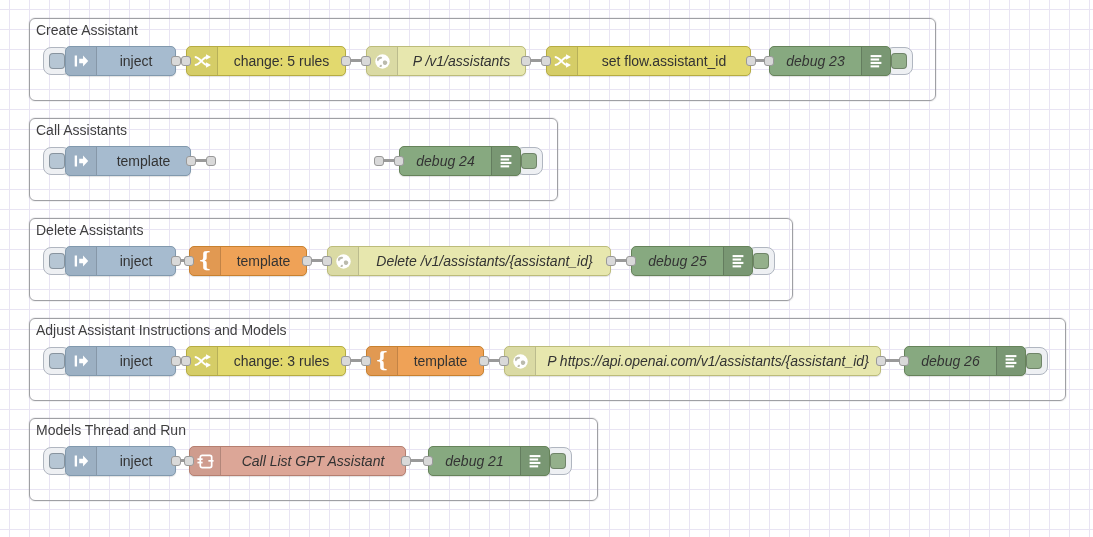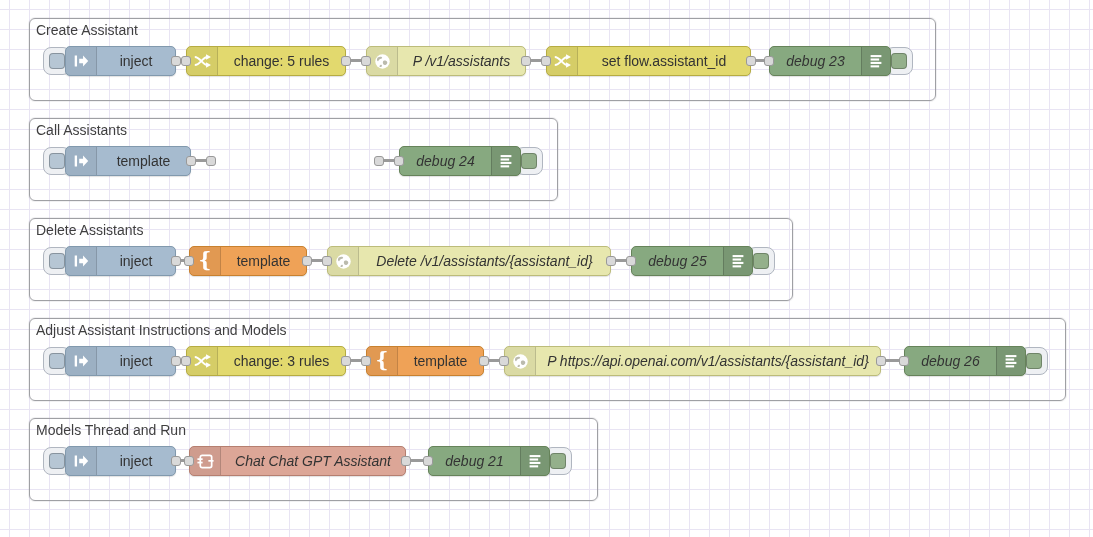--- a/index.html
+++ b/index.html
@@ -295,21 +295,21 @@
           </svg>
         </span>
       <span class="label">inject</span>
     </div>
     <div class="node subflow" style="left:159px;width:217px">
       <span class="icon">
           <svg width="19" height="19" viewBox="0 0 20 20">
             <use href="#i-subflow"></use>
           </svg>
         </span>
-      <span class="label it">Chat Chat GPT Assistant</span>
+      <span class="label it">Call List GPT Assistant</span>
     </div>
     <div class="node debug" style="left:398px;width:122px">
       <span class="label it">debug 21</span>
       <span class="icon">
           <svg width="18" height="18" viewBox="0 0 20 20">
             <use href="#i-list"></use>
           </svg>
         </span>
     </div>
     <div class="port" style="left:141px"></div>

